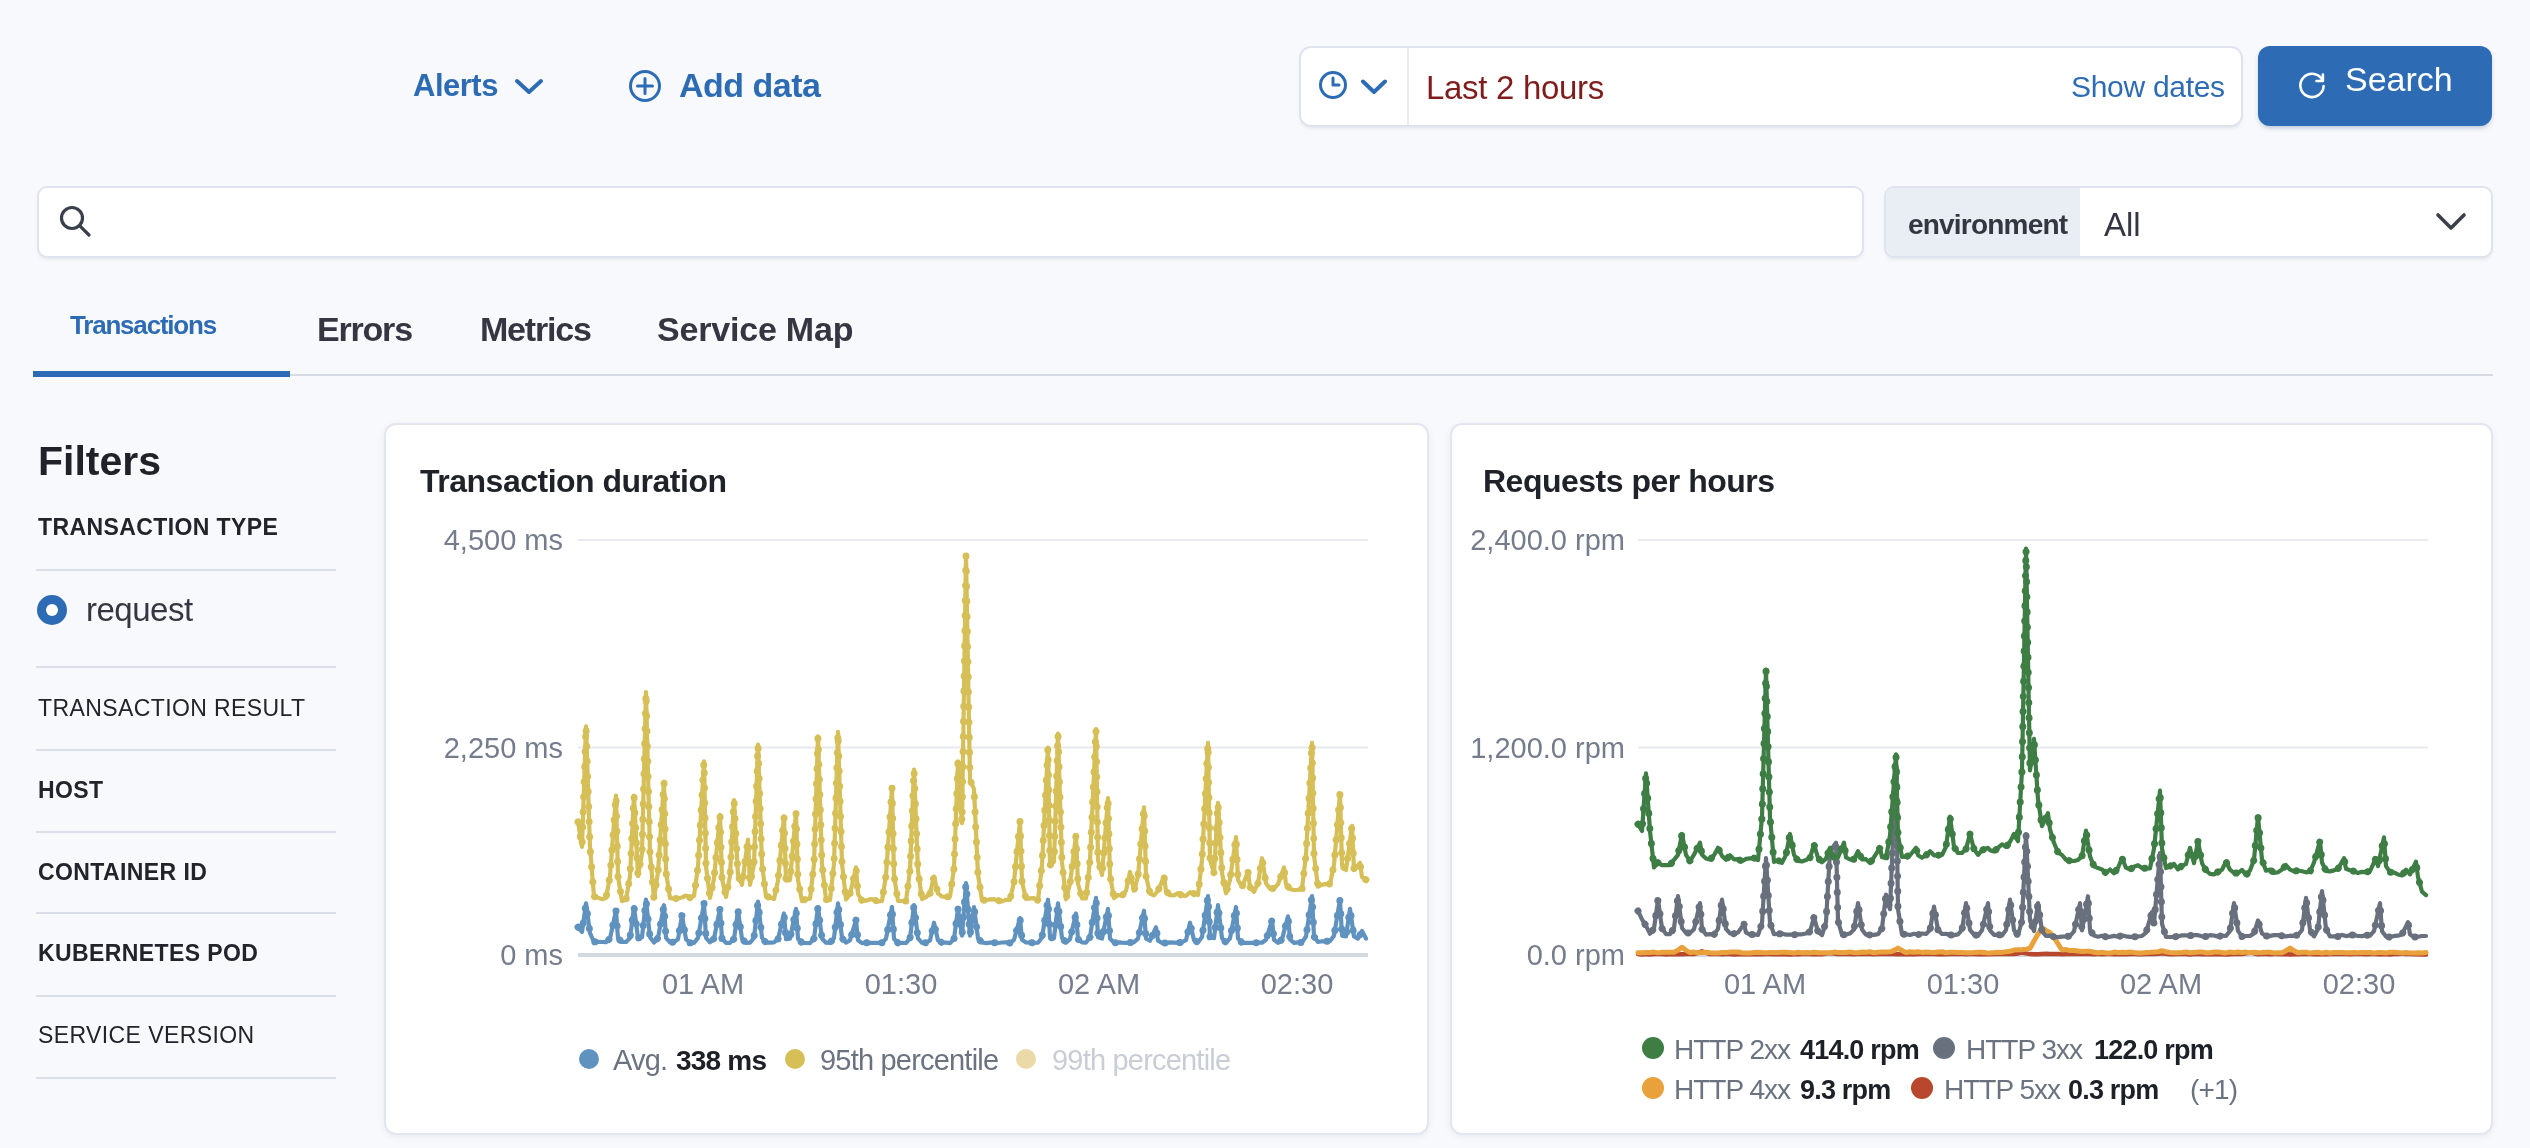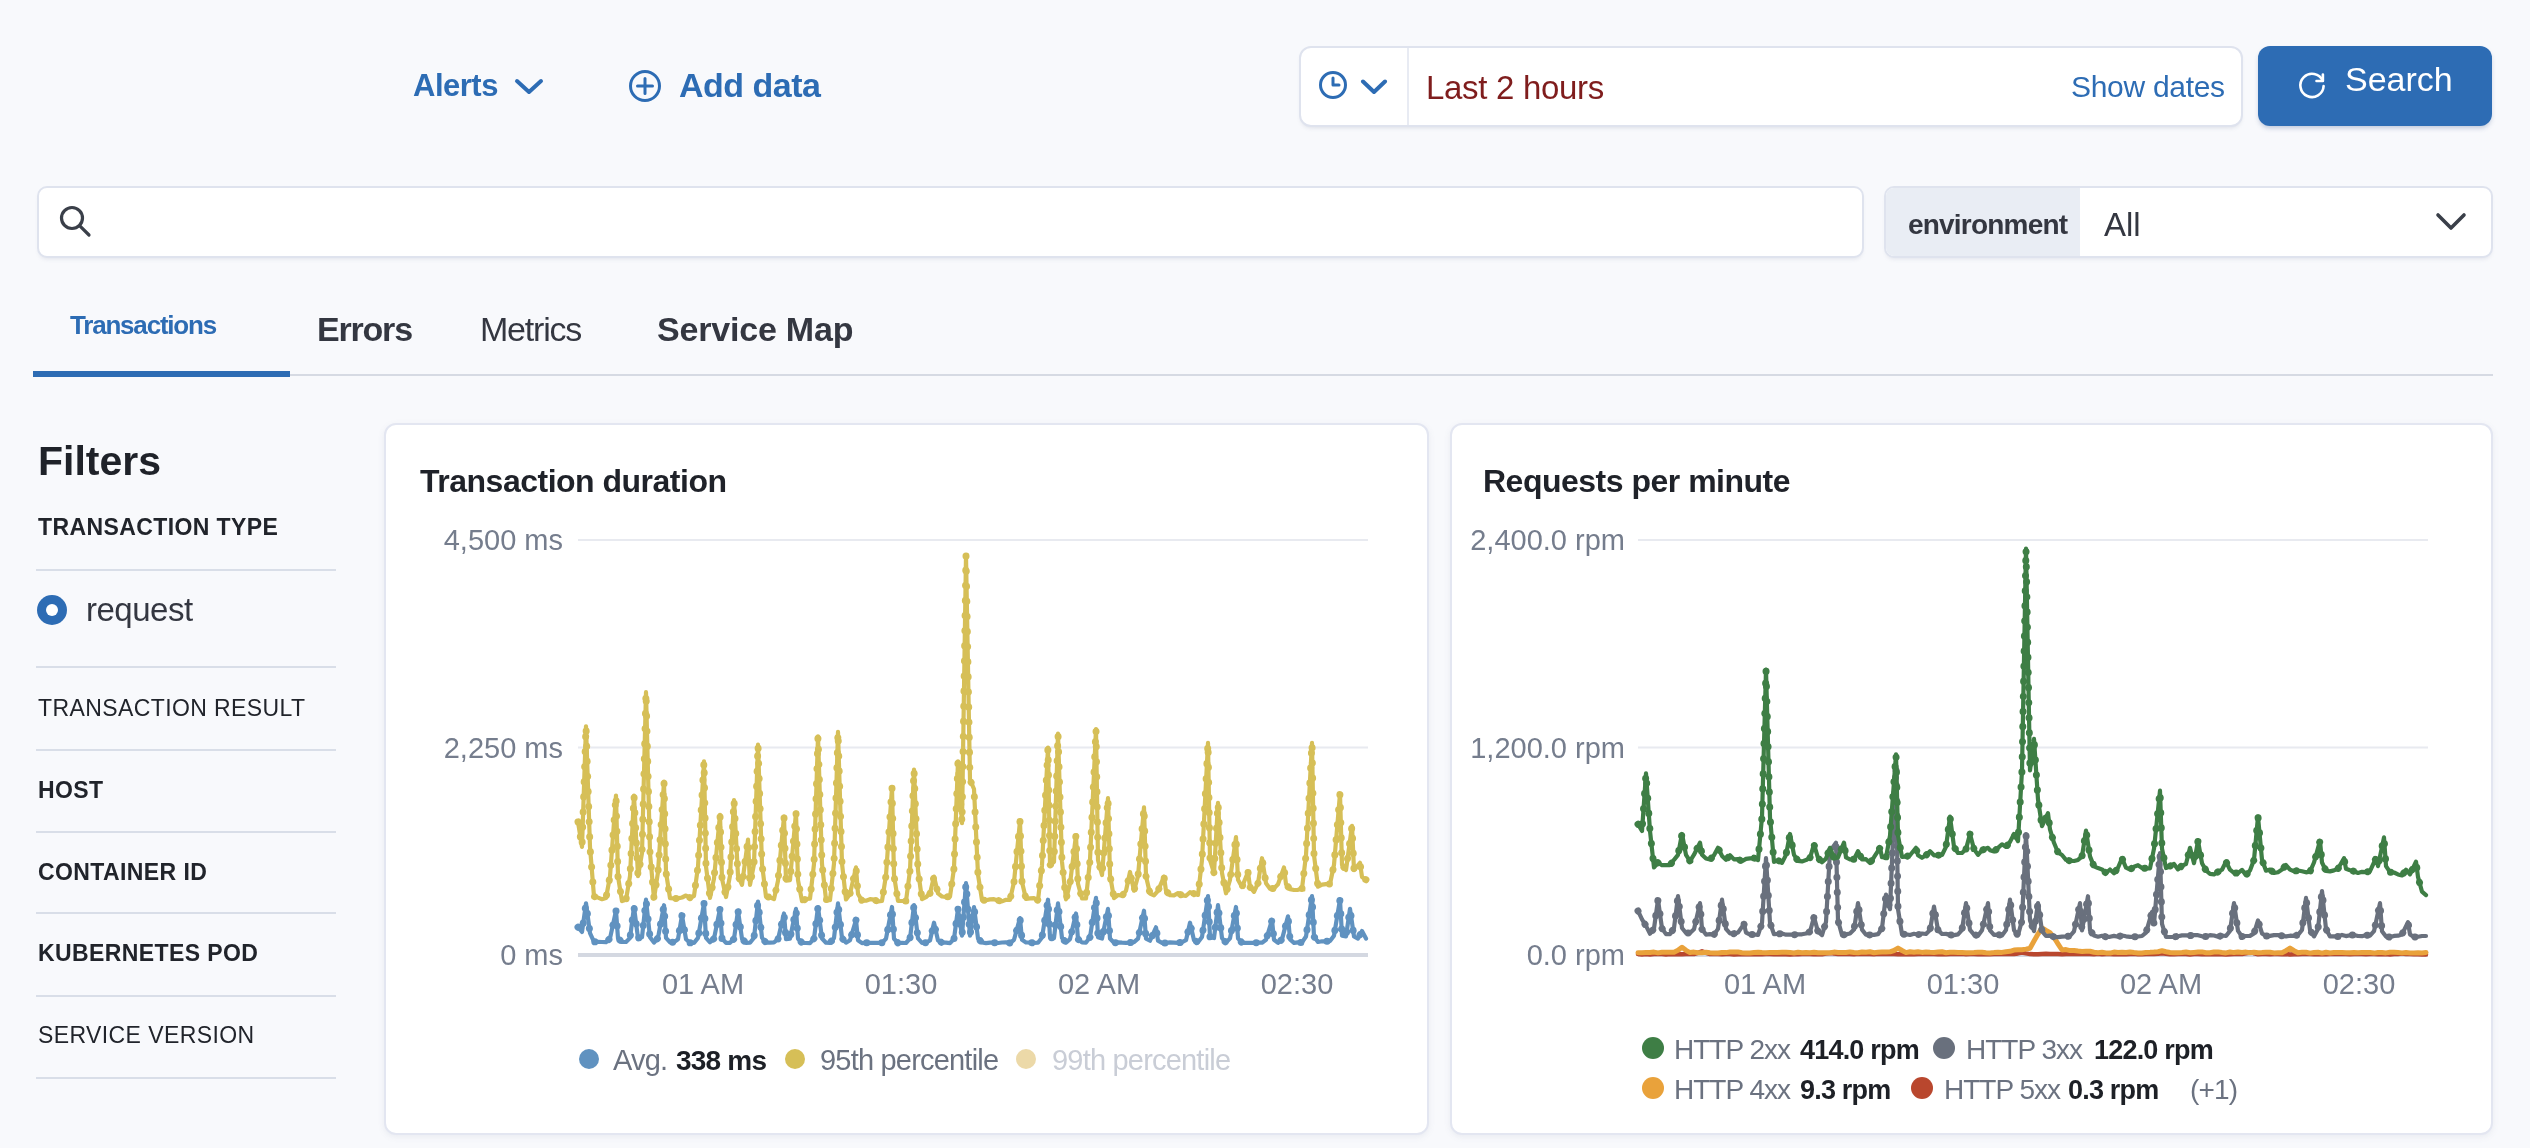--- a/index.html
+++ b/index.html
@@ -46,21 +46,21 @@
 <div class="abs" style="left:1884px;top:186px;width:609px;height:72px;background:#fff;border:2px solid #dfe3ee;border-radius:10px;box-shadow:0 3px 4px -2px rgba(100,110,140,.15)"></div>
 <div class="abs" style="left:1886px;top:188px;width:194px;height:68px;background:#e9edf4;border-radius:8px 0 0 8px"></div>
 <div class="abs" style="left:1908px;top:209px;font-size:28px;font-weight:bold;letter-spacing:-0.8px;color:#343741">environment</div>
 <div class="abs" style="left:2104px;top:206px;font-size:33px;color:#343741">All</div>
 <svg width="34" height="20" viewBox="0 0 34 20" style="position:absolute;left:2434px;top:212px">
       <path d="M4 3 L17 16 L30 3" fill="none" stroke="#3a3f49" stroke-width="3.6" stroke-linecap="round" stroke-linejoin="round"></path>
     </svg>
 
 <div class="abs" style="left:70px;top:310px;font-size:26px;font-weight:bold;letter-spacing:-1.2px;color:#2d6cb4">Transactions</div>
 <div class="abs" style="left:317px;top:310px;font-size:34px;font-weight:bold;letter-spacing:-1.2px;color:#343741">Errors</div>
-<div class="abs" style="left:480px;top:310px;font-size:34px;font-weight:normal;letter-spacing:-1.2px;color:#343741">Metrics</div>
+<div class="abs" style="left:480px;top:310px;font-size:34px;font-weight:bold;letter-spacing:-1.2px;color:#343741">Metrics</div>
 <div class="abs" style="left:657px;top:310px;font-size:34px;font-weight:bold;letter-spacing:-0.2px;color:#343741">Service Map</div>
 <div class="abs" style="left:33px;top:374px;width:2460px;height:2px;background:#d6dae3"></div>
 <div class="abs" style="left:33px;top:371px;width:257px;height:6px;background:#2d6cb4"></div>
 
 <div style="position:absolute;left:38px;top:438px;font-size:41px;font-weight:bold;color:#1f2229">Filters</div>
     <div style="position:absolute;left:38px;top:514px;font-size:23px;font-weight:bold;letter-spacing:.4px;color:#21242b">TRANSACTION TYPE</div>
     <div style="position:absolute;left:36px;top:569px;width:300px;height:2px;background:#d9dee8"></div>
     <div style="position:absolute;left:37px;top:595px;width:30px;height:30px;border-radius:50%;background:#2d6cb4"></div>
 <div style="position:absolute;left:46px;top:604px;width:12px;height:12px;border-radius:50%;background:#fff"></div>
 <div style="position:absolute;left:86px;top:591px;font-size:33px;letter-spacing:-0.5px;color:#343741">request</div>
@@ -72,21 +72,21 @@
     <div style="position:absolute;left:38px;top:859px;font-size:23px;font-weight:bold;letter-spacing:.4px;color:#21242b">CONTAINER ID</div>
     <div style="position:absolute;left:36px;top:912px;width:300px;height:2px;background:#d9dee8"></div>
     <div style="position:absolute;left:38px;top:940px;font-size:23px;font-weight:bold;letter-spacing:.4px;color:#21242b">KUBERNETES POD</div>
     <div style="position:absolute;left:36px;top:995px;width:300px;height:2px;background:#d9dee8"></div>
     <div style="position:absolute;left:38px;top:1022px;font-size:23px;font-weight:normal;letter-spacing:.4px;color:#21242b">SERVICE VERSION</div>
     <div style="position:absolute;left:36px;top:1077px;width:300px;height:2px;background:#d9dee8"></div>
 
 <div class="abs" style="left:384px;top:423px;width:1045px;height:712px;background:#fff;border:2px solid #e3e6f1;border-radius:12px;box-shadow:0 2px 6px rgba(110,120,150,.10)"></div>
 <div class="abs" style="left:1450px;top:423px;width:1043px;height:712px;background:#fff;border:2px solid #e3e6f1;border-radius:12px;box-shadow:0 2px 6px rgba(110,120,150,.10)"></div>
 <div class="abs" style="left:420px;top:463px;font-size:32px;font-weight:bold;letter-spacing:-0.5px;color:#1f2229">Transaction duration</div>
-<div class="abs" style="left:1483px;top:463px;font-size:32px;font-weight:bold;letter-spacing:-0.5px;color:#1f2229">Requests per minute</div>
+<div class="abs" style="left:1483px;top:463px;font-size:32px;font-weight:bold;letter-spacing:-0.5px;color:#1f2229">Requests per hours</div>
 
 <svg width="2530" height="1148" viewBox="0 0 2530 1148" style="position:absolute;left:0;top:0">
 <line x1="578" y1="540" x2="1368" y2="540" stroke="#e8eaf0" stroke-width="2"></line>
       <line x1="578" y1="747.5" x2="1368" y2="747.5" stroke="#e8eaf0" stroke-width="2"></line>
       <line x1="578" y1="955" x2="1368" y2="955" stroke="#d4d8e1" stroke-width="4"></line>
 <text x="563" y="550" text-anchor="end" font-size="29" fill="#757d8d">4,500 ms</text>
       <text x="563" y="757.5" text-anchor="end" font-size="29" fill="#757d8d">2,250 ms</text>
       <text x="563" y="965" text-anchor="end" font-size="29" fill="#757d8d">0 ms</text>
 <text x="703" y="994" text-anchor="middle" font-size="29" fill="#757d8d">01 AM</text>
       <text x="901" y="994" text-anchor="middle" font-size="29" fill="#757d8d">01:30</text>

